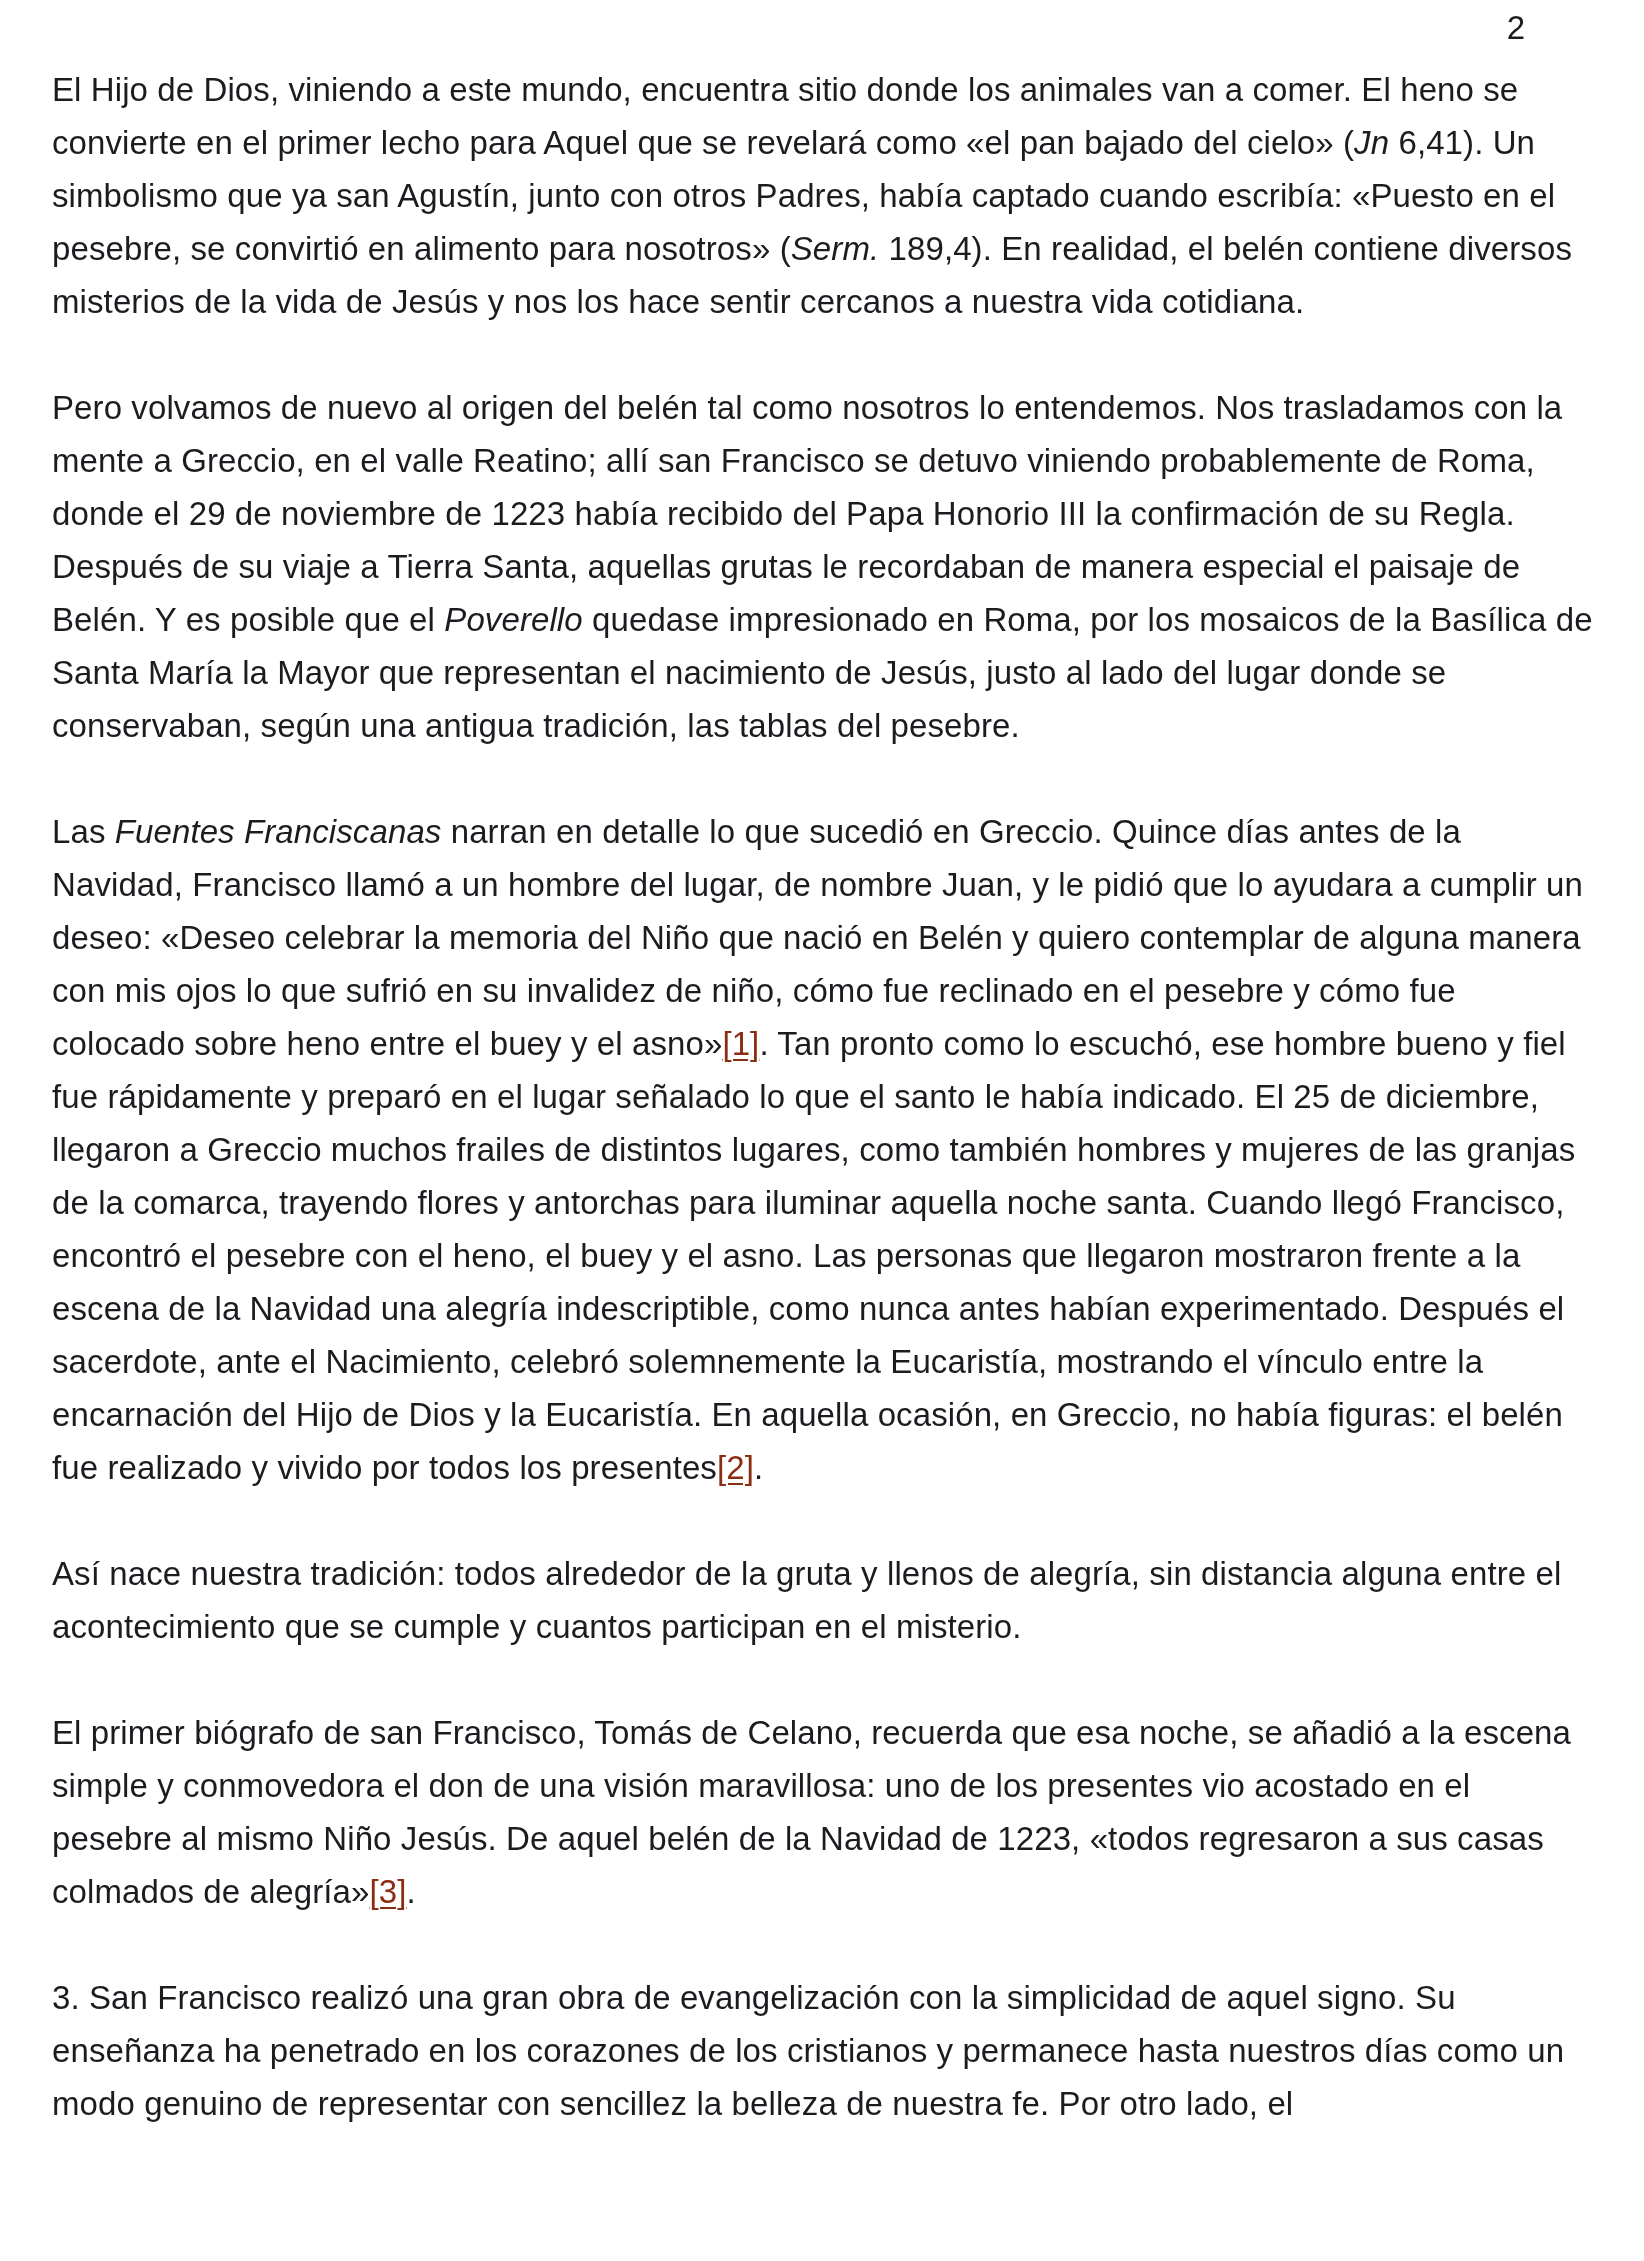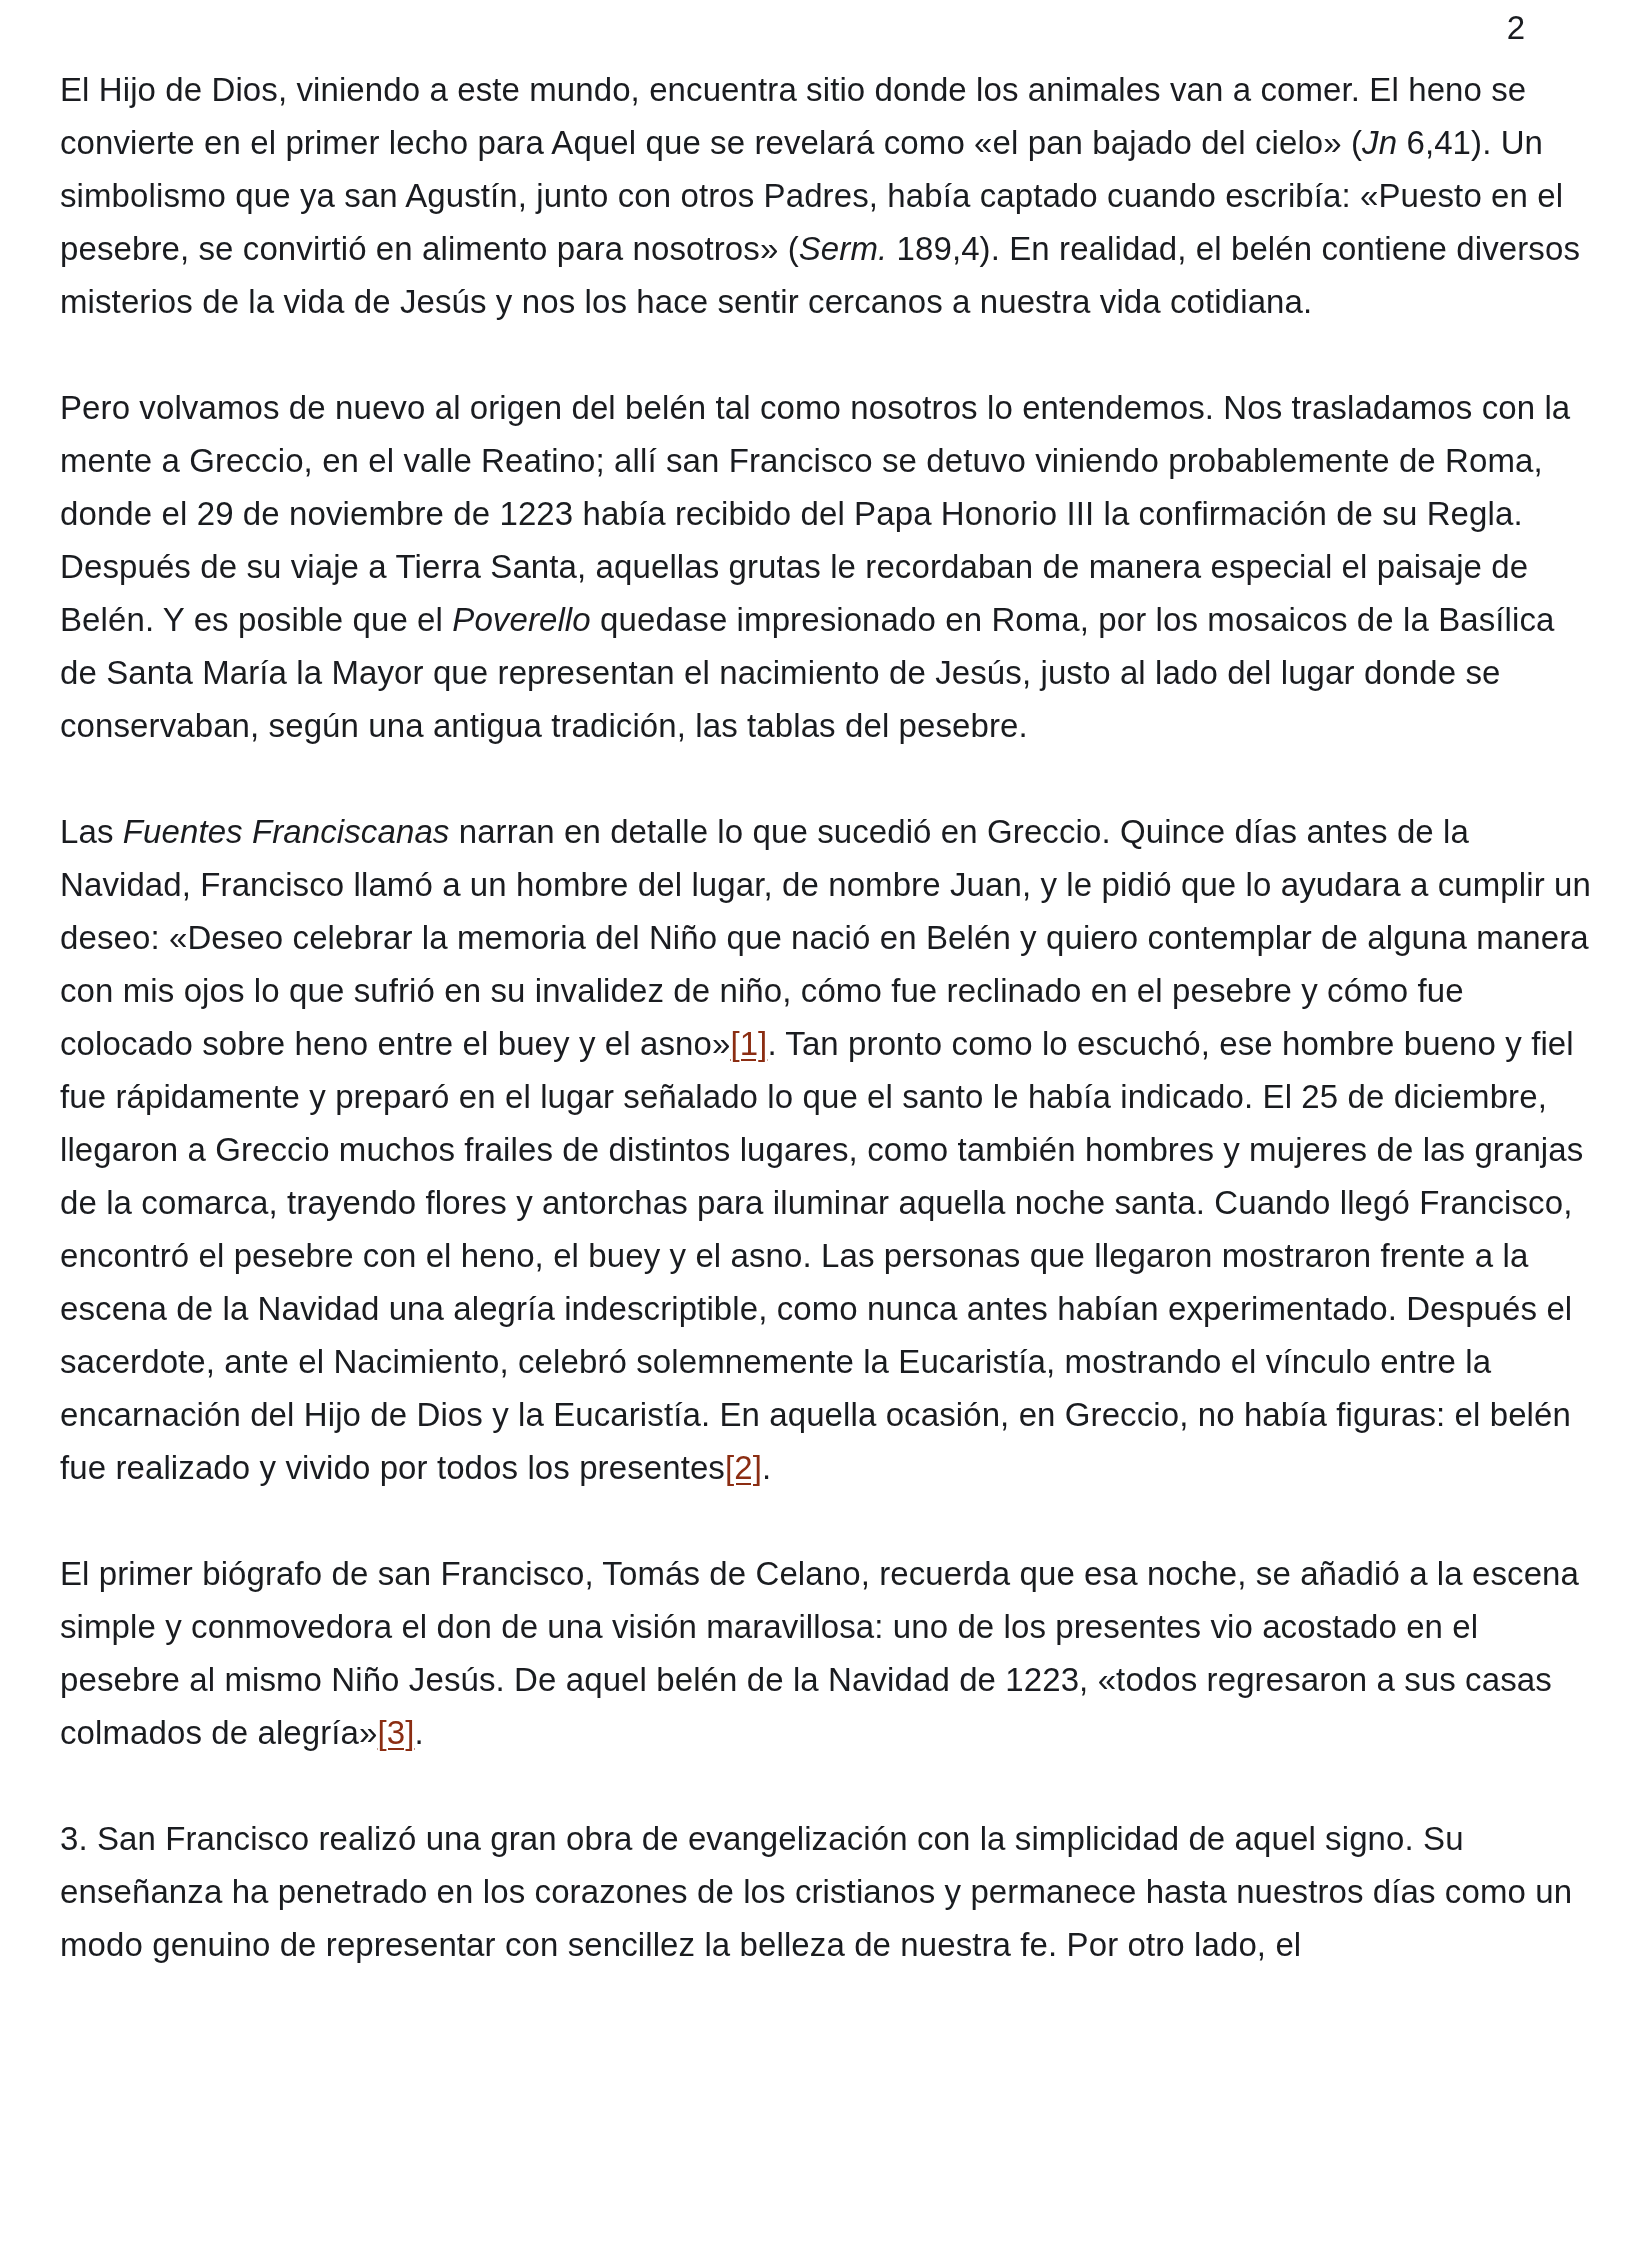--- a/index.html
+++ b/index.html
@@ -24,21 +24,21 @@
     line-height: 39px;
     color: #1a1c20;
   }
   .content {
     position: absolute;
     top: 63px;
     left: 52px;
     width: 1544px;
   }
   .content p {
-    margin: 0 0 53px 8px;
+    margin: 0 0 53px 0;
     font-size: 33px;
     line-height: 53px;
     text-align: left;
     letter-spacing: 0.1px;
   }
   .content em {
     font-style: italic;
   }
   a.footnote-link {
     color: #8b2d12;
@@ -50,17 +50,18 @@
 </style>
 </head>
 <body>
 
 <div class="page">
   <div class="page-number">2</div>
   <main class="content">
       <p><span>El Hijo de Dios, viniendo a este mundo, encuentra sitio donde los animales van a comer. El heno se convierte en el primer lecho para Aquel que se revelará como «el pan bajado del cielo» (</span><em>Jn</em><span> 6,41). Un simbolismo que ya san Agustín, junto con otros Padres, había captado cuando escribía: «Puesto en el pesebre, se convirtió en alimento para nosotros» (</span><em>Serm.</em><span> 189,4). En realidad, el belén contiene diversos misterios de la vida de Jesús y nos los hace sentir cercanos a nuestra vida cotidiana.</span></p>
       <p><span>Pero volvamos de nuevo al origen del belén tal como nosotros lo entendemos. Nos trasladamos con la mente a Greccio, en el valle Reatino; allí san Francisco se detuvo viniendo probablemente de Roma, donde el 29 de noviembre de 1223 había recibido del Papa Honorio III la confirmación de su Regla. Después de su viaje a Tierra Santa, aquellas grutas le recordaban de manera especial el paisaje de Belén. Y es posible que el </span><em>Poverello</em><span> quedase impresionado en Roma, por los mosaicos de la Basílica de Santa María la Mayor que representan el nacimiento de Jesús, justo al lado del lugar donde se conservaban, según una antigua tradición, las tablas del pesebre.</span></p>
       <p><span>Las </span><em>Fuentes Franciscanas</em><span> narran en detalle lo que sucedió en Greccio. Quince días antes de la Navidad, Francisco llamó a un hombre del lugar, de nombre Juan, y le pidió que lo ayudara a cumplir un deseo: «Deseo celebrar la memoria del Niño que nació en Belén y quiero contemplar de alguna manera con mis ojos lo que sufrió en su invalidez de niño, cómo fue reclinado en el pesebre y cómo fue colocado sobre heno entre el buey y el asno»</span><a class="footnote-link" href="#">[1]</a><span>. Tan pronto como lo escuchó, ese hombre bueno y fiel fue rápidamente y preparó en el lugar señalado lo que el santo le había indicado. El 25 de diciembre, llegaron a Greccio muchos frailes de distintos lugares, como también hombres y mujeres de las granjas de la comarca, trayendo flores y antorchas para iluminar aquella noche santa. Cuando llegó Francisco, encontró el pesebre con el heno, el buey y el asno. Las personas que llegaron mostraron frente a la escena de la Navidad una alegría indescriptible, como nunca antes habían experimentado. Después el sacerdote, ante el Nacimiento, celebró solemnemente la Eucaristía, mostrando el vínculo entre la encarnación del Hijo de Dios y la Eucaristía. En aquella ocasión, en Greccio, no había figuras: el belén fue realizado y vivido por todos los presentes</span><a class="footnote-link" href="#">[2]</a><span>.</span></p>
+      <p><span>Así nace nuestra tradición: todos alrededor de la gruta y llenos de alegría, sin distancia alguna entre el acontecimiento que se cumple y cuantos participan en el misterio.</span></p>
       <p><span>El primer biógrafo de san Francisco, Tomás de Celano, recuerda que esa noche, se añadió a la escena simple y conmovedora el don de una visión maravillosa: uno de los presentes vio acostado en el pesebre al mismo Niño Jesús. De aquel belén de la Navidad de 1223, «todos regresaron a sus casas colmados de alegría»</span><a class="footnote-link" href="#">[3]</a><span>.</span></p>
       <p><span>3. San Francisco realizó una gran obra de evangelización con la simplicidad de aquel signo. Su enseñanza ha penetrado en los corazones de los cristianos y permanece hasta nuestros días como un modo genuino de representar con sencillez la belleza de nuestra fe. Por otro lado, el</span></p>
     </main>
 </div>
 
 
 </body></html>

